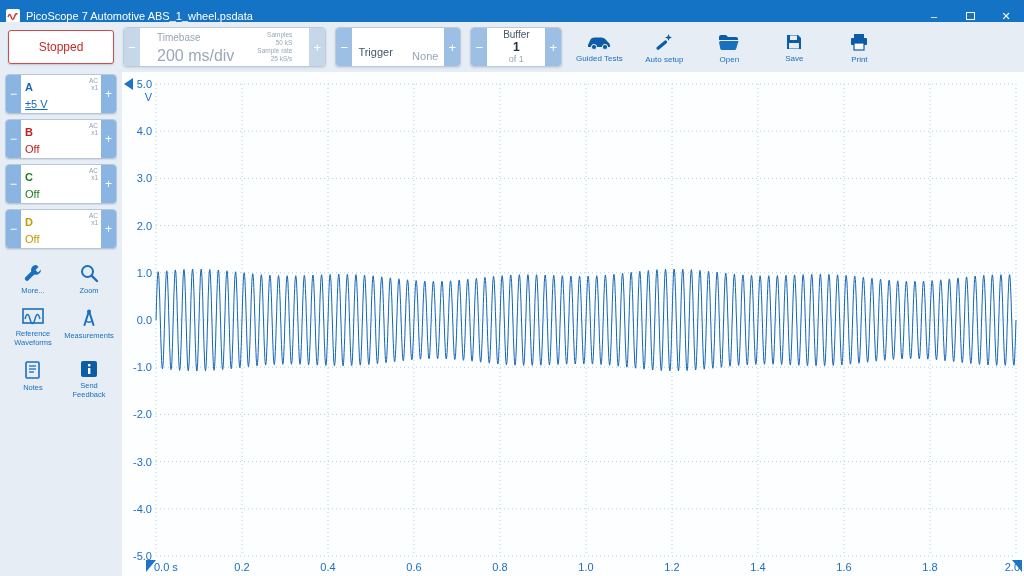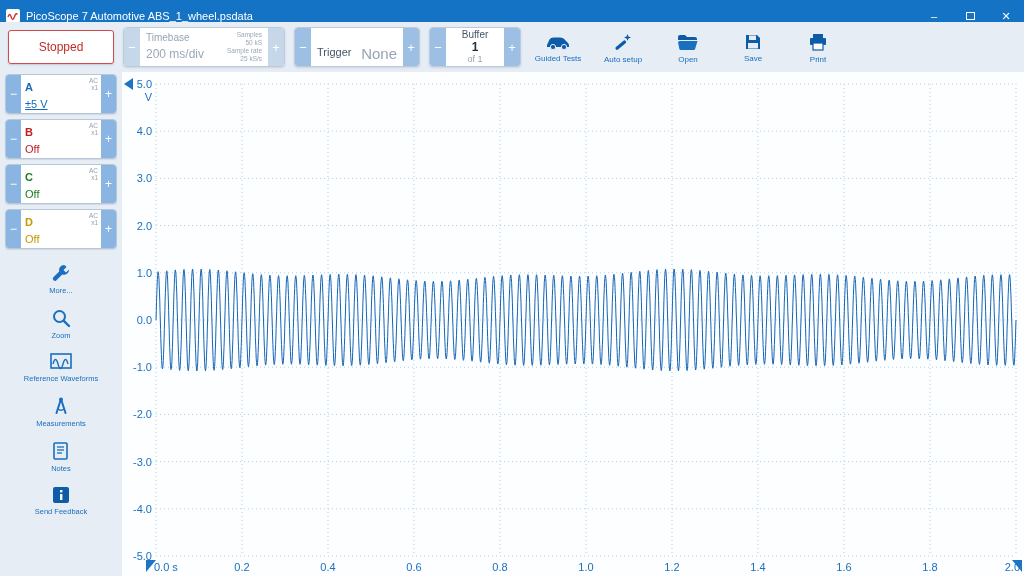--- a/index.html
+++ b/index.html
@@ -12,47 +12,47 @@
   .win-controls{margin-left:auto;display:flex;height:100%}
   .win-btn{width:36px;height:100%;display:flex;align-items:center;justify-content:center;background:none;border:none;color:#fff;font-size:11px}
   .max-box{width:9px;height:8px;border:1px solid #fff;display:inline-block}
 
   
   .toolbar{position:absolute;top:22px;left:0;right:0;height:50px;display:flex;align-items:center;gap:9px;padding:0 8px;background:#e7edf5}
   .stopped-btn{width:106px;height:34px;background:#ffffff;border:1px solid #d24a4a;border-radius:3px;color:#c42b2b;font-size:12px;box-shadow:0 1px 2px rgba(80,100,130,.25)}
   .ctl-group{height:40px;background:#fff;border:1px solid #bccadb;border-radius:4px;display:flex;overflow:hidden;box-shadow:0 1px 2px rgba(80,100,130,.18)}
   .pm{width:16px;background:#9dbfe4;color:#fff;border:none;font-size:13px;line-height:1;display:flex;align-items:center;justify-content:center}
   .ctl-group.disabled .pm{background:#c6d7ea}
-  .tb-body{display:flex;gap:6px;padding:4px 6px;align-items:stretch}
+  .tb-body{display:flex;gap:6px;padding:4px 17px;align-items:stretch}
   .ctl-label{font-size:10px;color:#97a5b4}
-  .tb-value{font-size:12px;color:#9aa8b6;margin-top:4px;white-space:nowrap}
+  .tb-value{font-size:16px;color:#9aa8b6;margin-top:4px;white-space:nowrap}
   .tb-info{font-size:6.5px;color:#9aa8b6;text-align:right;line-height:8px;align-self:center;min-width:52px}
   .trg-body{position:relative;width:92px;padding:18px 6px}
   .trg-label{font-size:11px;color:#44566a}
-  .trg-value{position:absolute;right:6px;bottom:4px;font-size:15px;color:#97a5b4}
+  .trg-value{position:absolute;right:6px;bottom:4px;font-size:11px;color:#97a5b4}
   .buf-body{width:58px;display:flex;flex-direction:column;align-items:center;justify-content:center;line-height:12px;padding:16px 0}
   .buf-label{font-size:10px;color:#44566a}
   .buf-value{font-size:12px;font-weight:bold;color:#23313f}
   .buf-of{font-size:9px;color:#97a5b4}
   .tool-btn{width:56px;display:flex;flex-direction:column;align-items:center;gap:3px;background:none;border:none;color:#1a6fbe;font-size:8px;padding-top:2px}
   .logo{margin-left:auto;text-align:right;padding-right:12px}
   .logo-pico{font-size:25px;font-weight:bold;color:#0a3d73;letter-spacing:-1px;line-height:22px}
   .logo-pico sup{font-size:9px;letter-spacing:0}
   .logo-tech{font-size:9px;font-style:italic;color:#2f7bbf;border-top:1px solid #7fb0df;margin-top:1px;padding-top:1px}
 
   
   .sidebar{position:absolute;top:72px;left:0;width:122px;bottom:0;background:#e7edf5;padding:2px 5px}
   .ch-card{height:40px;margin-bottom:5px;display:flex;background:#fff;border:1px solid #b7c6d8;border-radius:4px;overflow:hidden;box-shadow:0 1px 1px rgba(80,100,130,.15)}
   .ch-pm{width:15px;background:#8ab4e2;color:#fff;border:none;font-size:12px;display:flex;align-items:center;justify-content:center}
   .ch-body{flex:1;position:relative;padding:2px 4px}
   .ch-letter{font-size:11px;font-weight:bold}
   .ch-acx{position:absolute;top:2px;right:3px;text-align:right;font-size:6.5px;color:#93a2b1;line-height:7px}
   .ch-acx span{display:block}
   .ch-value{position:absolute;bottom:3px;left:4px;font-size:11px}
-  .tools{display:grid;grid-template-columns:1fr;row-gap:13px;margin-top:14px}
+  .tools{display:grid;grid-template-columns:1fr 1fr;row-gap:13px;margin-top:14px}
   .tool{display:flex;flex-direction:column;align-items:center;gap:3px;background:none;border:none;color:#1a6fbe;font-size:7.5px;text-align:center;line-height:9px;padding:0 2px}
 
   
   .chart{position:absolute;left:122px;top:72px;right:0;bottom:0;background:#fdfeff}
   .grid{stroke:#b0cfe9;stroke-width:1;stroke-dasharray:1 3;fill:none}
   .ylab,.xlab{fill:#1a6fbe;font-size:11px;font-family:"Liberation Sans",sans-serif}
   .handle{fill:#1d74c4}
 </style>
 </head>
 <body>

